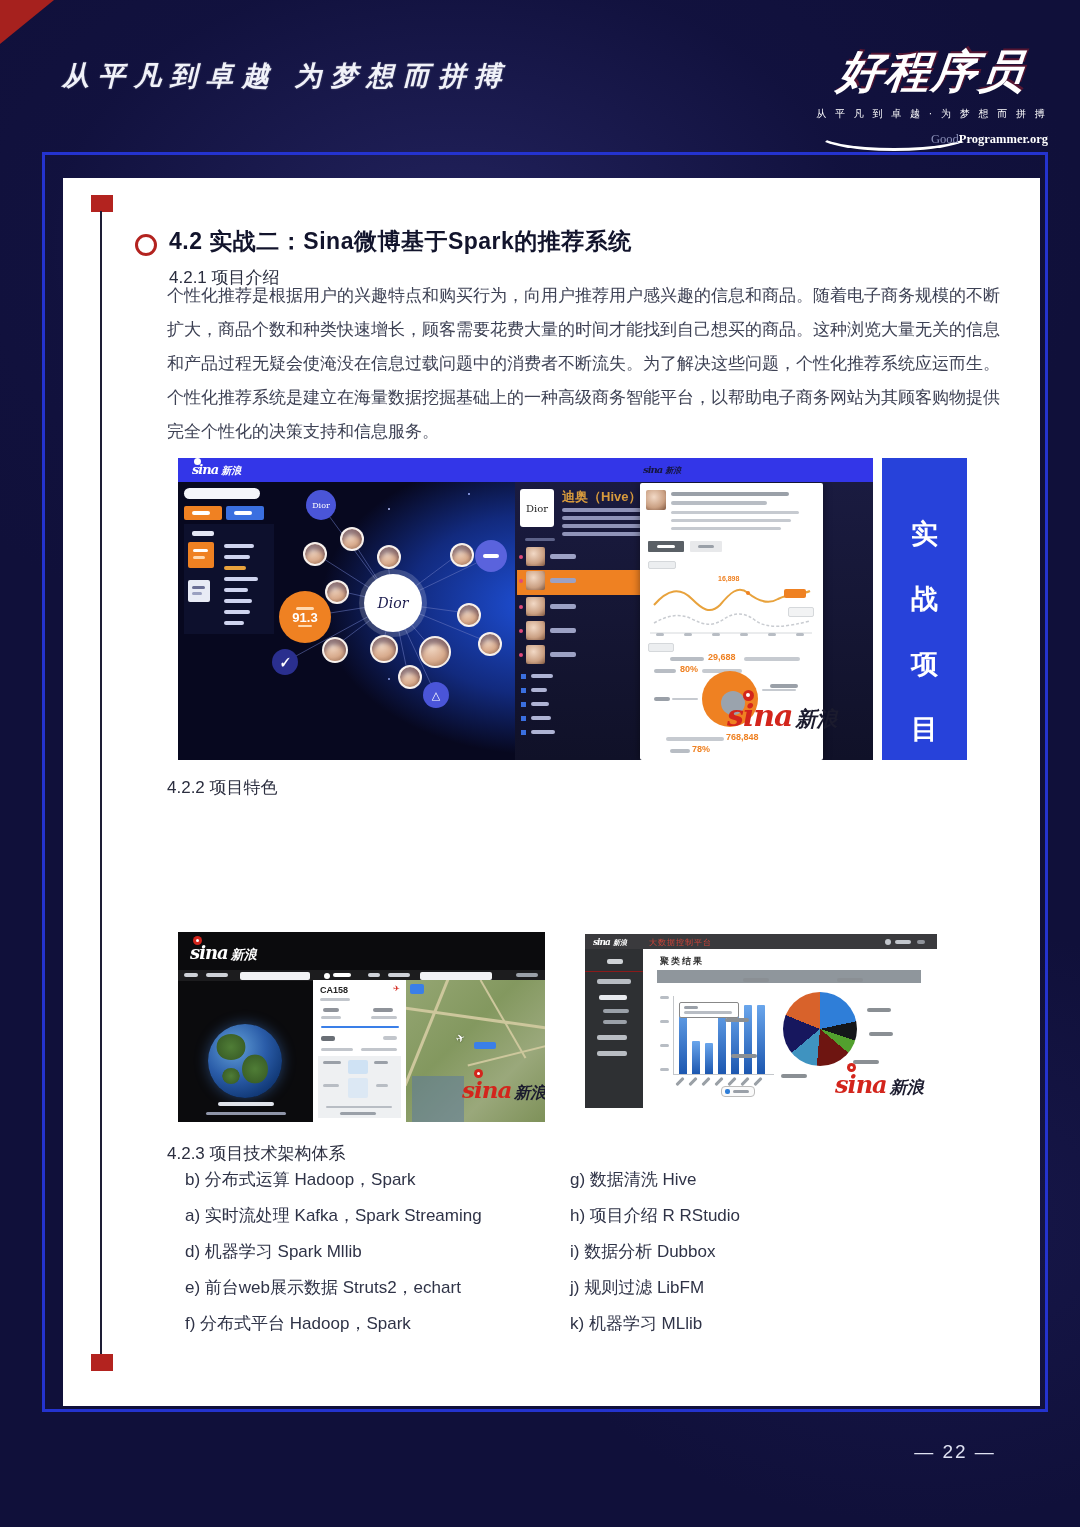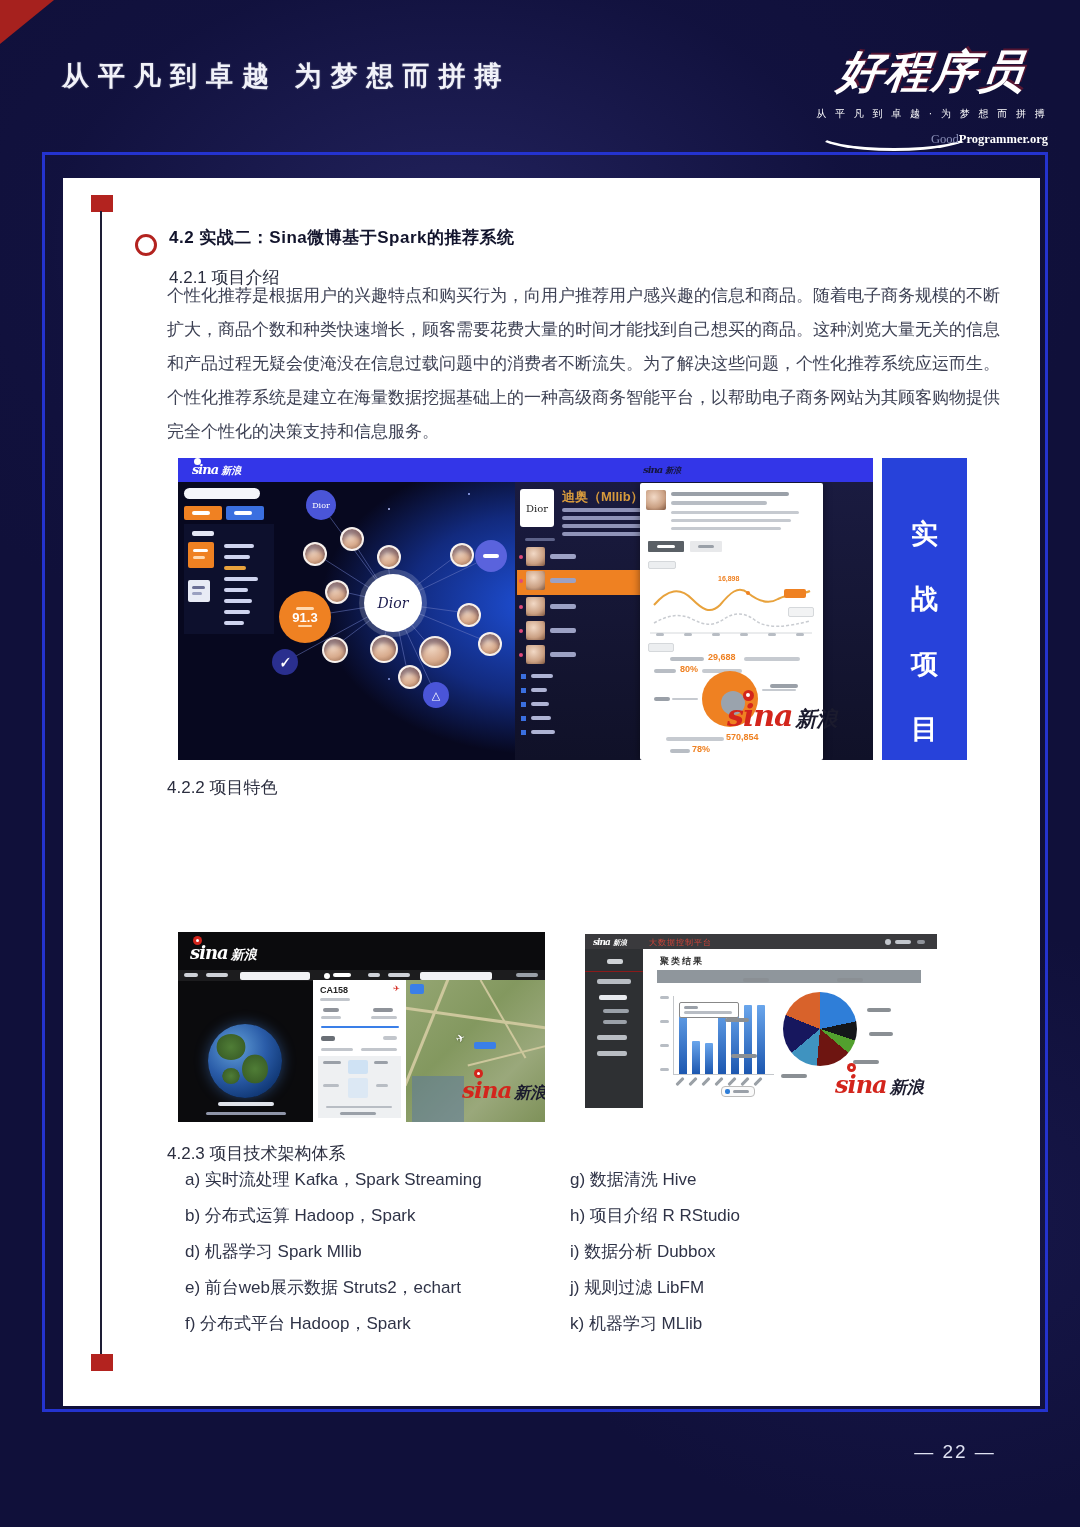--- a/index.html
+++ b/index.html
@@ -8,38 +8,38 @@
     font-family:"Liberation Sans","DejaVu Sans",sans-serif;
     background:#10103a;
   }
   .bg-glow{position:absolute;inset:0;
     background:radial-gradient(900px 620px at 42% 16%,#23235e 0%,rgba(20,20,70,.35) 45%,transparent 70%),
                radial-gradient(700px 500px at 85% 80%,#17174a 0%,transparent 60%);}
   .corner-red{position:absolute;left:0;top:0;width:54px;height:44px;background:#a6211e;
     clip-path:polygon(0 0,100% 0,0 100%);}
   
   .slogan{position:absolute;left:62px;top:58px;color:#f1f2f9;font-size:27px;font-weight:bold;
-    letter-spacing:9px;text-shadow:0 0 2px rgba(255,255,255,.35);}
+    font-style:italic;letter-spacing:9px;text-shadow:0 0 2px rgba(255,255,255,.35);}
   .brand{position:absolute;right:26px;top:42px;width:244px;text-align:center;color:#fff;}
   .brand-main{font-size:45px;font-weight:900;font-style:italic;letter-spacing:2px;
     transform:skewX(-6deg);text-shadow:2px -2px 0 rgba(170,28,40,.45);}
   .brand-tag{font-size:10px;letter-spacing:3px;margin-top:5px;white-space:nowrap;}
   .brand-bottom{position:relative;height:32px;margin-top:2px;font-family:Liberation Serif, serif;}
   .brand-smile{position:absolute;left:6px;top:-6px;width:150px;height:28px;border:3px solid transparent;
     border-bottom:3px solid #fff;border-radius:50%;}
   .brand-site{position:absolute;right:6px;top:9px;font-size:12.5px;}
   .brand-site .lite{color:#8b90b8;}
   .brand-site .bold{font-weight:bold;color:#fff;}
   
   .frame{position:absolute;left:42px;top:152px;width:1000px;height:1254px;border:3px solid #2433cf;}
   .card{position:absolute;left:63px;top:178px;width:977px;height:1228px;background:#fff;}
   .red-sq{position:absolute;width:22px;height:17px;background:#b3231f;}
   .vline{position:absolute;left:37px;top:33px;width:2px;height:1144px;background:#1d1d35;}
   .ring{position:absolute;left:72px;top:56px;width:16px;height:16px;border:3.5px solid #b3231f;border-radius:50%;}
-  .sec-title{position:absolute;left:106px;top:48px;font-size:17px;font-weight:bold;color:#12142c;letter-spacing:.5px;}
+  .sec-title{position:absolute;left:106px;top:48px;font-size:23px;font-weight:bold;color:#12142c;letter-spacing:.5px;}
   .sub-head{position:absolute;font-size:17px;color:#2b2e3f;}
   .para{position:absolute;left:104px;width:833px;font-size:17px;color:#3d4154;text-align:justify;}
   .tech-col{position:absolute;display:flex;flex-direction:column;gap:13px;font-size:17px;color:#30344а;}
   .tech-col .list-item{color:#2f3347;white-space:nowrap;}
   
   .ph{position:absolute;height:4px;border-radius:2px;background:#a6abc8;}
   
   .shot1{position:absolute;left:115px;top:280px;width:695px;height:302px;background:#07081f;overflow:hidden;}
   .s1-topbar{position:absolute;left:0;top:0;width:695px;height:24px;background:#3336e8;}
   .sina{position:absolute;display:flex;align-items:baseline;font-style:italic;font-weight:bold;white-space:nowrap;}
@@ -231,21 +231,21 @@
         <span class="ph" style="left:40px;top:53px;width:34px;height:4px;background:#cfd4ef;"></span>
         <span class="ph" style="left:40px;top:64px;width:24px;height:4px;background:#cfd4ef;"></span>
         <span class="ph" style="left:40px;top:75px;width:28px;height:4px;background:#cfd4ef;"></span>
         <span class="ph" style="left:40px;top:86px;width:26px;height:4px;background:#cfd4ef;"></span>
         <span class="ph" style="left:40px;top:97px;width:20px;height:4px;background:#cfd4ef;"></span>
       </div>
     </div>
 
     <div class="s1-right">
       <div class="dior-box">Dior</div>
-      <div style="position:absolute;left:47px;top:6px;font-size:13px;font-weight:bold;color:#d79a3c;">迪奥（Mllib）</div>
+      <div style="position:absolute;left:47px;top:6px;font-size:13px;font-weight:bold;color:#d79a3c;">迪奥（Hive）</div>
       <span class="ph" style="left:47px;top:26px;width:118px;height:4px;background:#8f93b8;"></span>
       <span class="ph" style="left:47px;top:34px;width:108px;height:4px;background:#8f93b8;"></span>
       <span class="ph" style="left:47px;top:42px;width:112px;height:4px;background:#8f93b8;"></span>
       <span class="ph" style="left:47px;top:50px;width:86px;height:4px;background:#8f93b8;"></span>
       <span class="ph" style="left:10px;top:56px;width:30px;height:3px;background:#5d6288;"></span>
       <span class="ph" style="left:14px;top:58px;width:0;height:0;"></span>
       <div class="p-rows">
           <div class="p-row">
             <span class="dot"></span>
             <span class="pav"></span>
@@ -347,21 +347,21 @@
       <span class="ph" style="left:104px;top:174px;width:56px;height:4px;background:#c6cad0;"></span>
       <span class="ph" style="left:14px;top:186px;width:22px;height:4px;background:#b8bdc4;"></span>
       <span class="stat-num" style="left:40px;top:181px;font-size:9px;">80%</span>
       <span class="ph" style="left:62px;top:186px;width:40px;height:4px;background:#c6cad0;"></span>
       <div class="donut"></div>
       <span class="ph" style="left:14px;top:214px;width:16px;height:4px;background:#9aa0a8;"></span>
       <span class="ph" style="left:32px;top:215px;width:26px;height:2px;background:#c6cad0;"></span>
       <span class="ph" style="left:122px;top:206px;width:34px;height:2px;background:#c6cad0;"></span>
       <span class="ph" style="left:130px;top:201px;width:28px;height:4px;background:#9aa0a8;"></span>
       <span class="ph" style="left:26px;top:254px;width:58px;height:4px;background:#c6cad0;"></span>
-      <span class="stat-num" style="left:86px;top:249px;font-size:9px;">570,854</span>
+      <span class="stat-num" style="left:86px;top:249px;font-size:9px;">768,848</span>
       <span class="ph" style="left:30px;top:266px;width:20px;height:4px;background:#b8bdc4;"></span>
       <span class="stat-num" style="left:52px;top:261px;font-size:9px;">78%</span>
     </div>
 
     <div class="s1-topbar">
       <div class="sina" style="left:14px;top:4px;">
         <span class="flame" style="left:2px;top:-4px;width:7px;height:7px;background:#fff;"></span>
         <span class="scr" style="font-size:13px;color:#fff;">sina</span>
         <span class="cn" style="font-size:10px;color:#fff;">新浪</span>
       </div>
@@ -515,22 +515,22 @@
     <span class="pl" style="left:140px;top:84px;width:24px;"></span>
     <div class="sina" style="left:250px;top:136px;">
       <span class="flame" style="left:12px;top:-7px;width:9px;height:9px;"></span>
       <span class="scr" style="font-size:24px;color:#d3251c;">sina</span>
       <span class="cn" style="font-size:17px;color:#1b1b2e;">新浪</span>
     </div>
   </div>
 
   <div class="sub-head" style="left:104px;top:964px;">4.2.3 项目技术架构体系</div>
   <div class="tech-col" style="left:122px;top:990px;">
+      <div class="list-item">b) 分布式运算 Hadoop，Spark</div>
       <div class="list-item">a) 实时流处理 Kafka，Spark Streaming</div>
-      <div class="list-item">b) 分布式运算 Hadoop，Spark</div>
       <div class="list-item">d) 机器学习 Spark Mllib</div>
       <div class="list-item">e) 前台web展示数据 Struts2，echart</div>
       <div class="list-item">f) 分布式平台 Hadoop，Spark</div>
     </div>
   <div class="tech-col" style="left:507px;top:990px;">
       <div class="list-item">g) 数据清洗 Hive</div>
       <div class="list-item">h) 项目介绍 R RStudio</div>
       <div class="list-item">i) 数据分析 Dubbox</div>
       <div class="list-item">j) 规则过滤 LibFM</div>
       <div class="list-item">k) 机器学习 MLlib</div>

